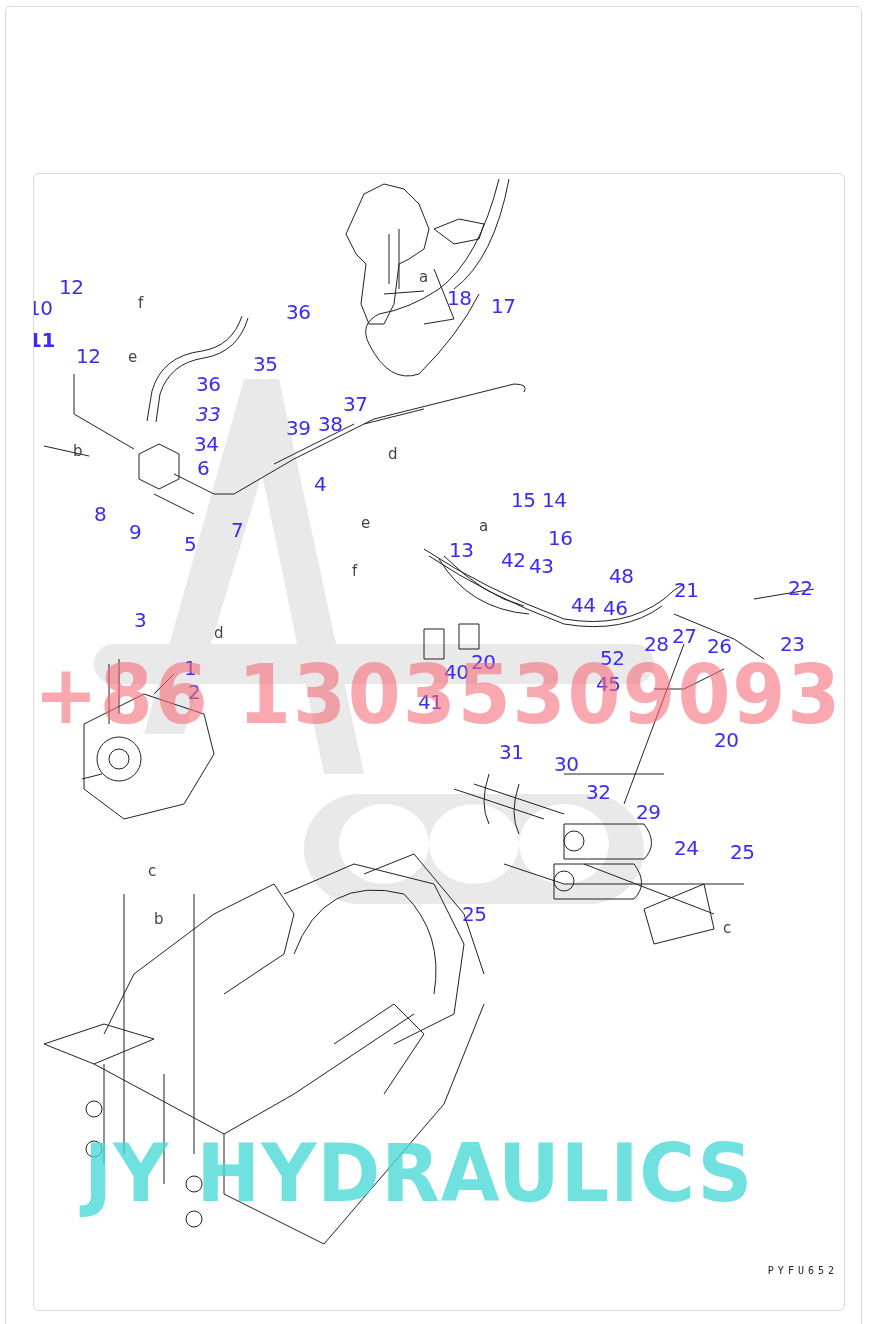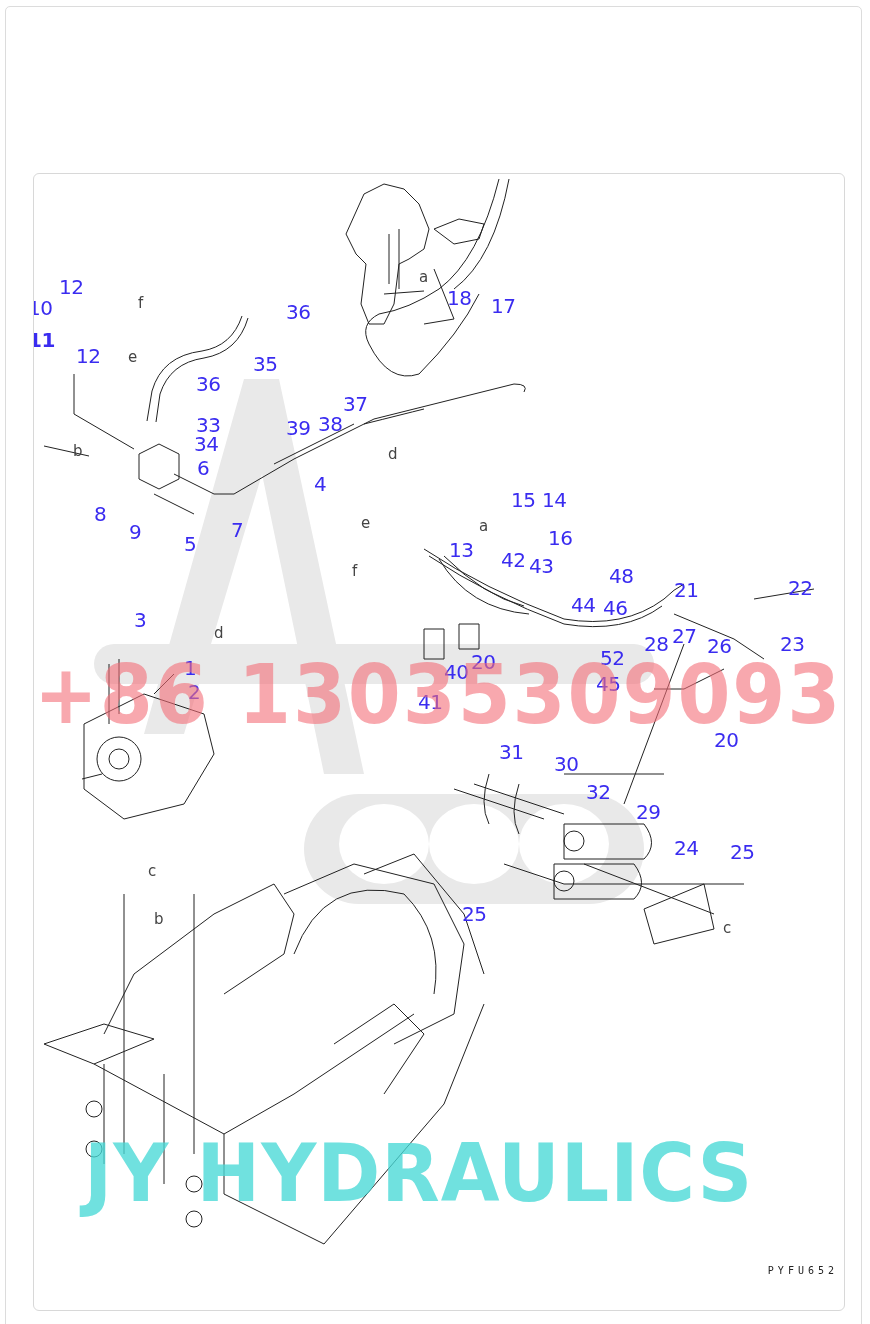--- a/index.html
+++ b/index.html
@@ -165,21 +165,21 @@
       <span class="callout" style="left:640px;top:664px;">24</span>
       <span class="callout" style="left:696px;top:668px;">25</span>
       <span class="callout" style="left:428px;top:730px;">25</span>
       <span class="callout" style="left:665px;top:462px;margin-left:8px;">26</span>
       <span class="callout" style="left:638px;top:452px;">27</span>
       <span class="callout" style="left:610px;top:460px;">28</span>
       <span class="callout" style="left:602px;top:628px;">29</span>
       <span class="callout" style="left:520px;top:580px;">30</span>
       <span class="callout" style="left:465px;top:568px;">31</span>
       <span class="callout" style="left:552px;top:608px;">32</span>
-      <span class="callout" style="left:162px;top:241px;">33</span>
+      <span class="callout" style="left:162px;top:230px;font-style:italic;">33</span>
       <span class="callout" style="left:160px;top:260px;">34</span>
       <span class="callout" style="left:219px;top:180px;">35</span>
       <span class="callout" style="left:252px;top:128px;">36</span>
       <span class="callout" style="left:162px;top:200px;">36</span>
       <span class="callout" style="left:309px;top:220px;">37</span>
       <span class="callout" style="left:284px;top:240px;">38</span>
       <span class="callout" style="left:252px;top:244px;">39</span>
       <span class="callout" style="left:410px;top:488px;">40</span>
       <span class="callout" style="left:384px;top:518px;">41</span>
       <span class="callout" style="left:467px;top:376px;">42</span>

